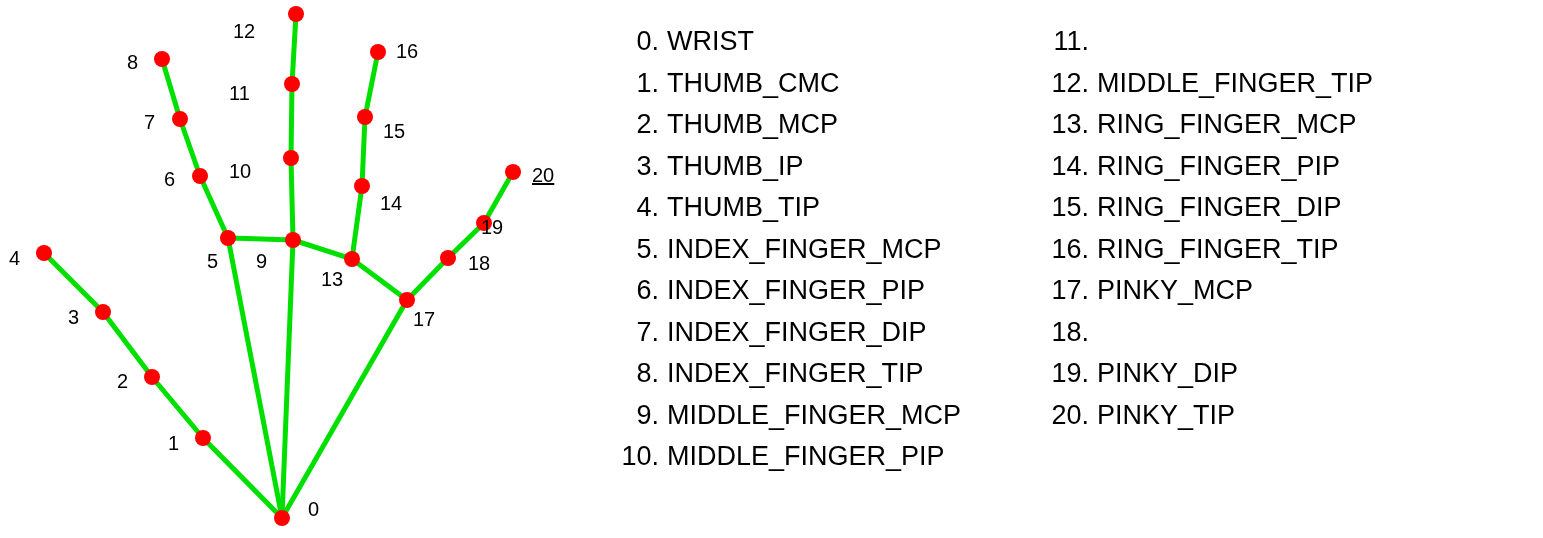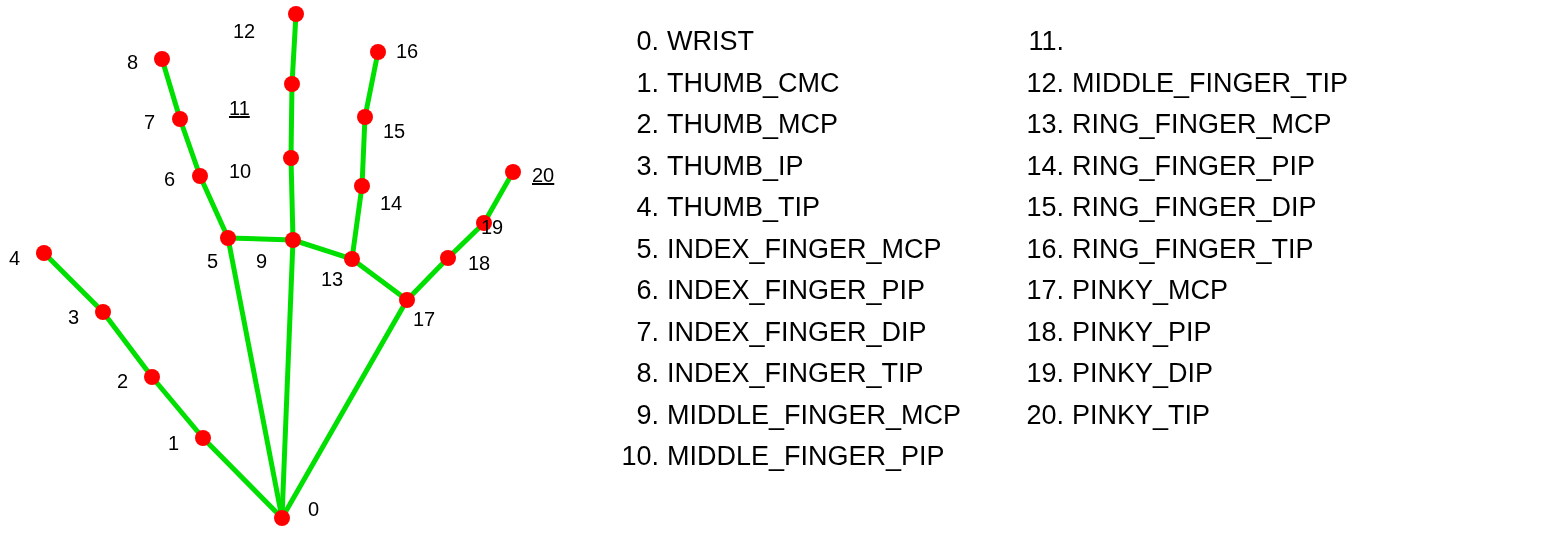--- a/index.html
+++ b/index.html
@@ -4,21 +4,21 @@
 <style>
   html,body{margin:0;padding:0;background:#fff;font-family:Arial,Helvetica,sans-serif;color:#000}
   .wrap{display:flex;width:1543px;height:538px;box-sizing:border-box}
   .diagram{position:relative;width:580px;height:538px;flex:0 0 580px}
   .diagram svg{position:absolute;top:0;left:0}
   .diagram .dot{position:absolute;width:16px;height:16px;background:#f00;border-radius:50%;transform:translate(-8px,-8px)}
   .diagram .lbl{position:absolute;font-size:20px;white-space:nowrap}
   .cols{flex:1;display:flex;padding-top:28px}
   .col{display:flex;flex-direction:column;gap:14.5px}
   .col.left{margin-left:35px;width:405px}
-  .col.right{}
+  .col.right{margin-left:25px}
   .row{display:flex;font-size:27px;line-height:1}
   .row .num{width:44px;text-align:right;margin-right:8px}
   .row .name{}
 </style>
 </head>
 <body>
 
 <div class="wrap">
   <div class="diagram" id="diagram">
       <svg width="580" height="538">
@@ -61,21 +61,21 @@
       <div class="lbl" style="left: 164px; top: 168px;">6</div>
       <div class="dot" style="left: 180px; top: 119px;"></div>
       <div class="lbl" style="left: 144px; top: 111px;">7</div>
       <div class="dot" style="left: 162px; top: 59px;"></div>
       <div class="lbl" style="left: 127px; top: 51px;">8</div>
       <div class="dot" style="left: 293px; top: 240px;"></div>
       <div class="lbl" style="left: 256px; top: 250px;">9</div>
       <div class="dot" style="left: 291px; top: 158px;"></div>
       <div class="lbl" style="left: 229px; top: 160px;">10</div>
       <div class="dot" style="left: 292px; top: 84px;"></div>
-      <div class="lbl" style="left: 229px; top: 97px; text-decoration: underline;">11</div>
+      <div class="lbl" style="left: 229px; top: 82px;">11</div>
       <div class="dot" style="left: 296px; top: 14px;"></div>
       <div class="lbl" style="left: 233px; top: 20px;">12</div>
       <div class="dot" style="left: 352px; top: 259px;"></div>
       <div class="lbl" style="left: 321px; top: 268px;">13</div>
       <div class="dot" style="left: 362px; top: 186px;"></div>
       <div class="lbl" style="left: 380px; top: 192px;">14</div>
       <div class="dot" style="left: 365px; top: 117px;"></div>
       <div class="lbl" style="left: 383px; top: 120px;">15</div>
       <div class="dot" style="left: 378px; top: 52px;"></div>
       <div class="lbl" style="left: 396px; top: 40px;">16</div>
@@ -158,21 +158,20 @@
         <div class="row">
           <span class="num">16.</span>
           <span class="name">RING_FINGER_TIP</span>
         </div>
         <div class="row">
           <span class="num">17.</span>
           <span class="name">PINKY_MCP</span>
         </div>
         <div class="row">
           <span class="num">18.</span>
-          <span class="name">PINKY_PIP</span>
         </div>
         <div class="row">
           <span class="num">19.</span>
           <span class="name">PINKY_DIP</span>
         </div>
         <div class="row">
           <span class="num">20.</span>
           <span class="name">PINKY_TIP</span>
         </div>
       </div>

